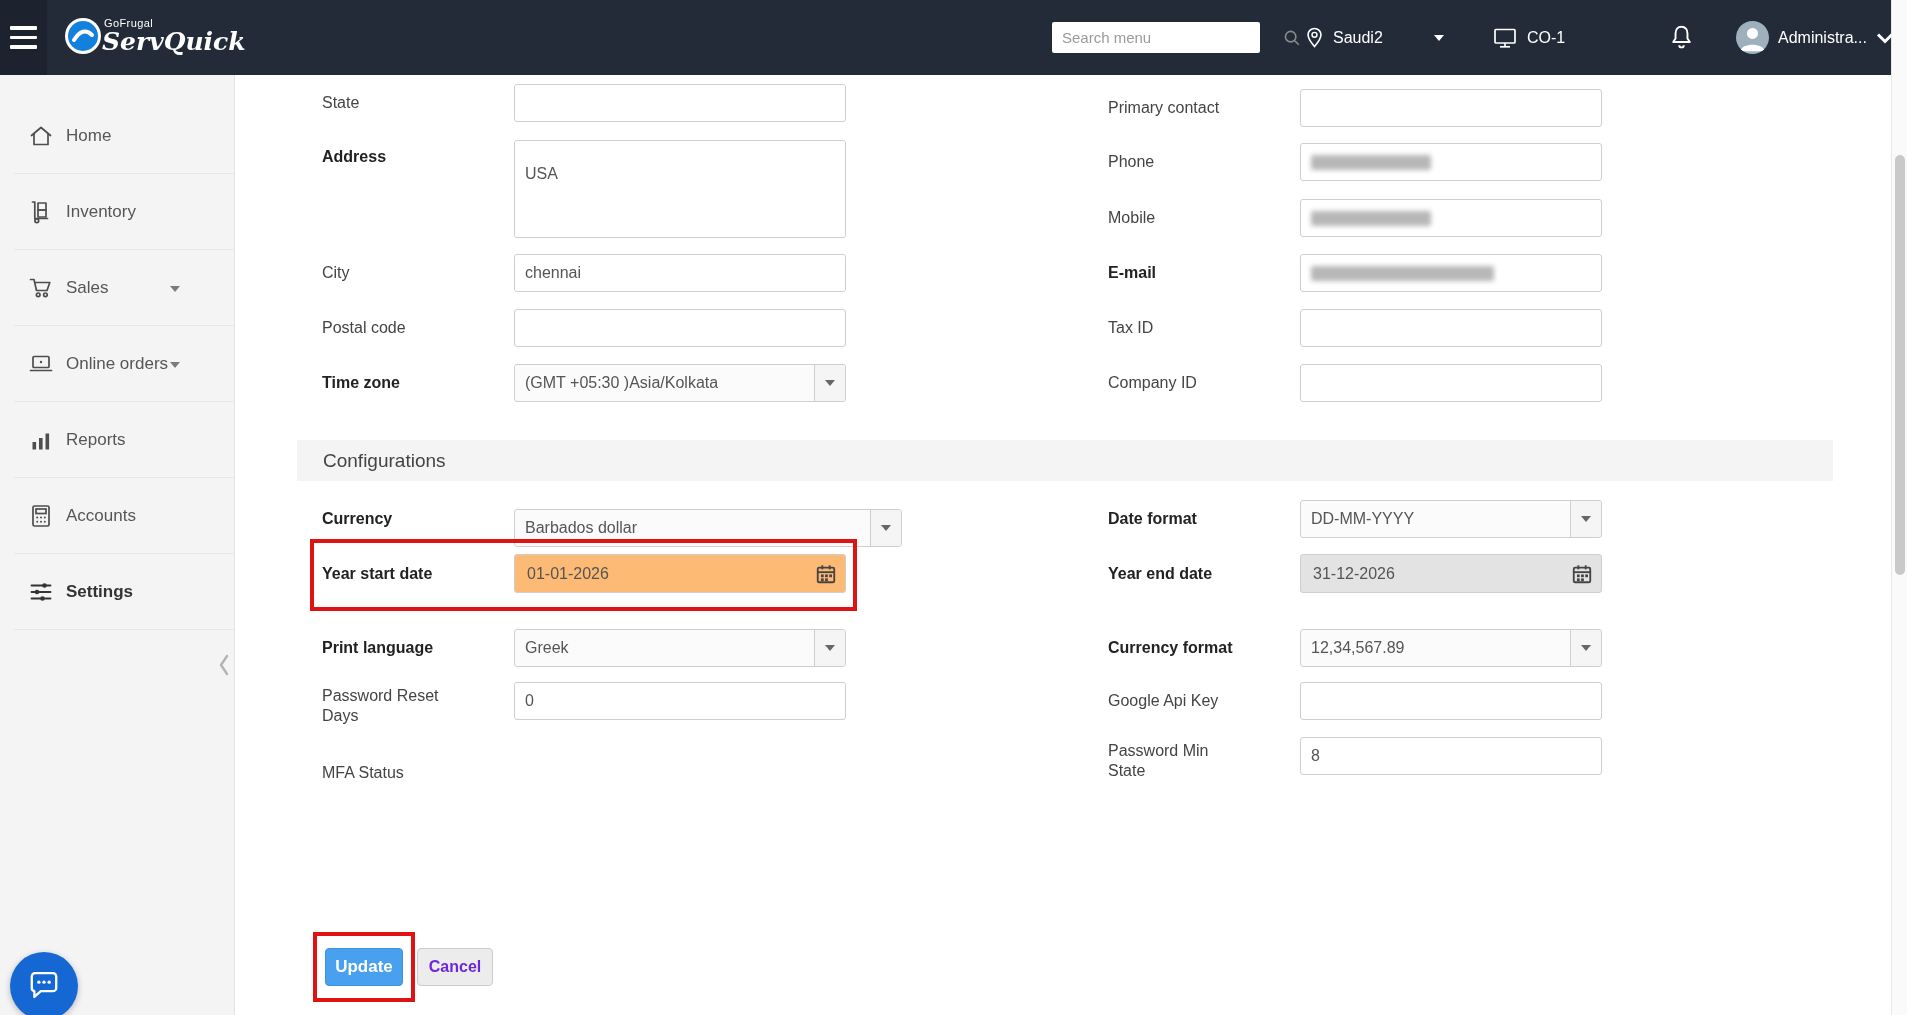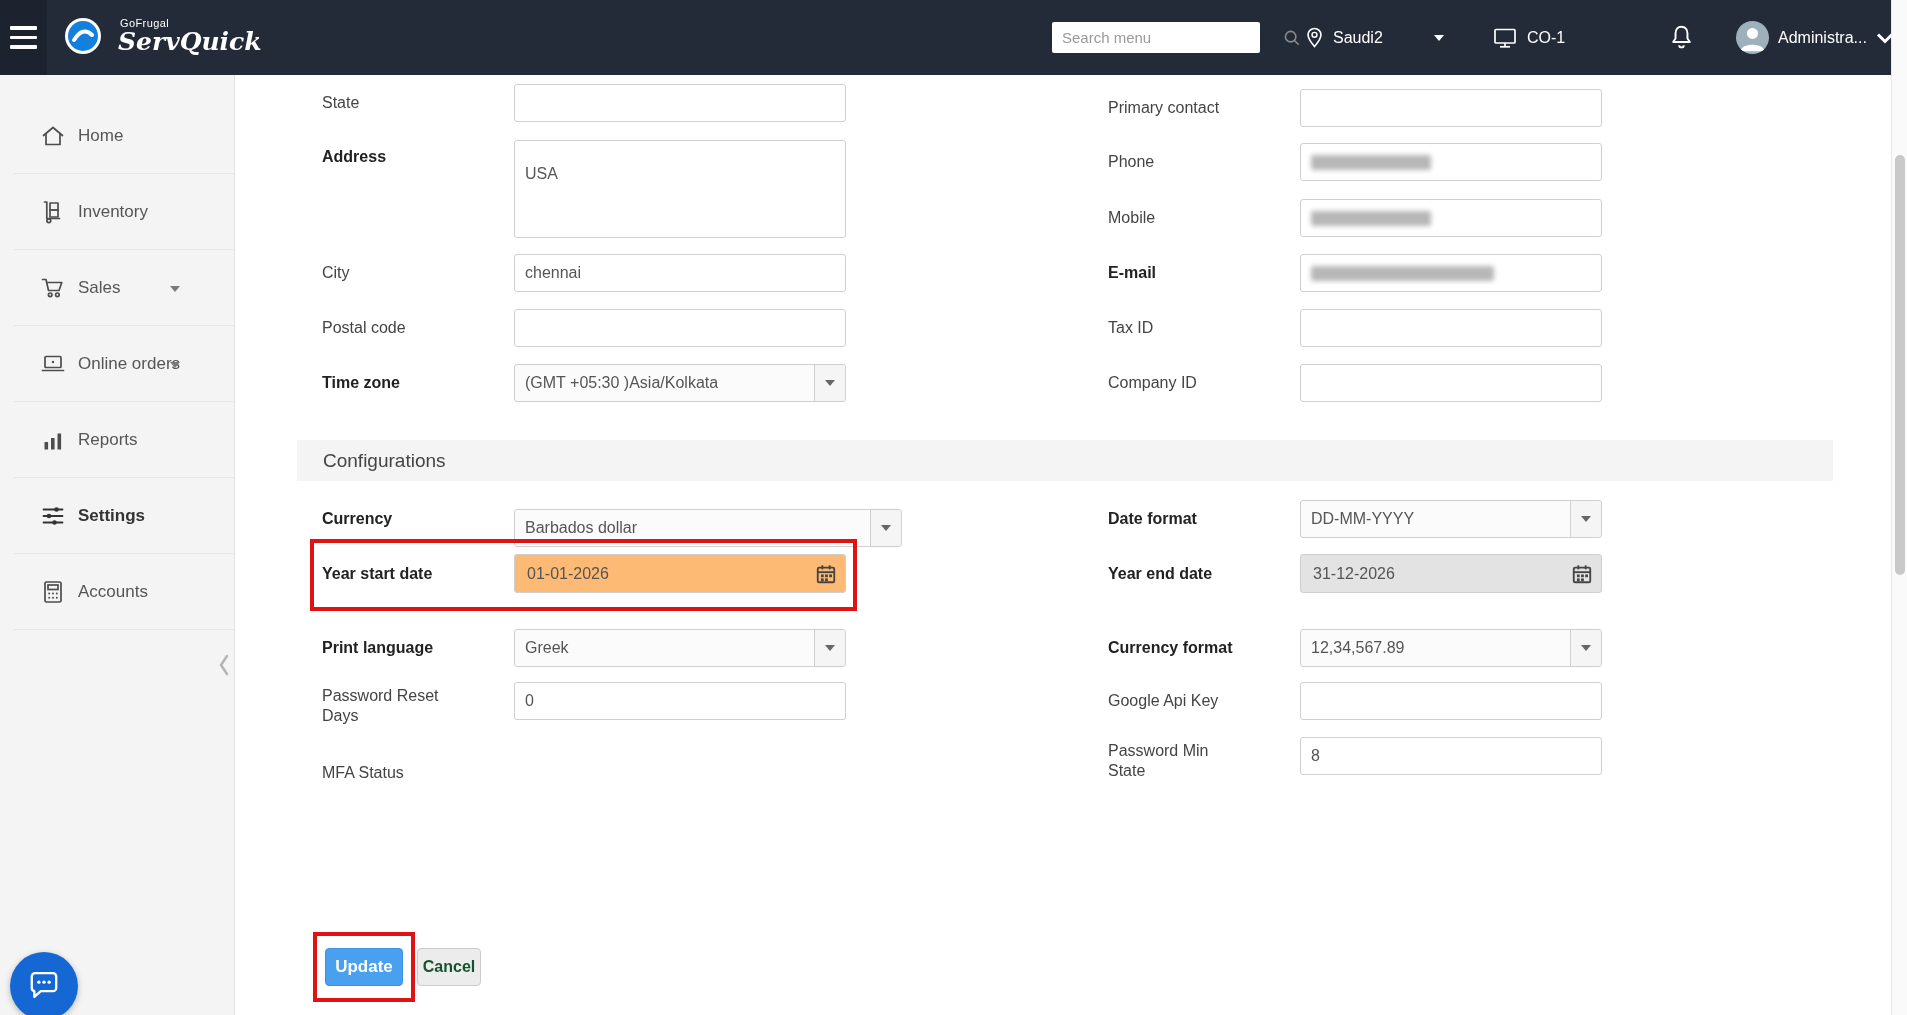--- a/index.html
+++ b/index.html
@@ -3,39 +3,39 @@
 <meta charset="utf-8">
 <style>
   * { margin:0; padding:0; box-sizing:border-box; }
   html,body { width:1907px; height:1015px; overflow:hidden; }
   body { font-family:"Liberation Sans", sans-serif; background:#fff; position:relative; }
 
   
   .topbar { position:absolute; left:0; top:0; width:1891px; height:75px; background:#232b39; z-index:20; }
   .menu-block { position:absolute; left:0; top:0; width:47px; height:75px; background:#1c232e; display:flex; flex-direction:column; justify-content:center; align-items:center; gap:6px; cursor:pointer; }
   .menu-block span { display:block; width:27px; height:3.4px; background:#fff; border-radius:1px; }
-  .logo { position:absolute; left:64px; top:17px; display:flex; align-items:center; gap:16px; }
+  .logo { position:absolute; left:64px; top:17px; display:flex; align-items:center; gap:0; }
   .logo-text .brand-small { font-size:11px; color:#fff; letter-spacing:.4px; margin-left:2px; }
   .logo-text .brand-big { font-family:"DejaVu Serif", serif; font-style:italic; font-weight:bold; font-size:25px; color:#fff; line-height:26px; }
   .search-wrap { position:absolute; left:1052px; top:22px; width:208px; height:31px; background:#fff; border-radius:2px; display:flex; align-items:center;gap:14px; }
   .search-input { flex:1; border:none; outline:none; background:transparent; padding:0 8px 0 10px; font-size:15px; color:#444; font-family:"Liberation Sans",sans-serif; }
   .search-input::placeholder { color:#9a9a9a; }
   .search-icon { margin-right:7px; flex:0 0 auto; }
   .loc-group { position:absolute; left:1305px; top:0; height:75px; display:flex; align-items:center; gap:9px; cursor:pointer; }
   .top-label { color:#fff; font-size:16px; }
   .tri-down { width:0; height:0; border-left:5px solid transparent; border-right:5px solid transparent; border-top:6px solid #fff; }
   .caret-loc { position:absolute; left:1434px; top:35px; cursor:pointer; }
   .term-group { position:absolute; left:1492px; top:0; height:75px; display:flex; align-items:center; gap:9px; cursor:pointer; }
   .bell-wrap { position:absolute; left:1668px; top:23px; cursor:pointer; }
   .user-group { position:absolute; left:1736px; top:0; height:75px; display:flex; align-items:center; gap:9px; cursor:pointer; }
   .avatar { width:33px; height:33px; border-radius:50%; background:#9fb0bd; overflow:hidden; display:flex; align-items:flex-end; justify-content:center; }
 
   
   .sidebar { position:absolute; left:0; top:75px; width:235px; height:940px; background:#f4f4f4; border-right:1px solid #e3e3e3; padding-top:23px; z-index:10; }
-  .side-item { position:relative; height:76px; display:flex; align-items:center; padding-left:40px; cursor:pointer; }
+  .side-item { position:relative; height:76px; display:flex; align-items:center; padding-left:28px; cursor:pointer; }
   .side-item::after { content:""; position:absolute; left:14px; right:0; bottom:0; height:1px; background:#e7e7e7; }
   .sicon { width:26px; height:26px; margin-right:12px; flex:0 0 auto; }
   .slabel { font-size:17px; color:#565656; }
   .side-item.active .slabel { font-weight:bold; color:#333; }
   .side-chev { position:absolute; left:170px; top:36px; width:0; height:0; border-left:5px solid transparent; border-right:5px solid transparent; border-top:6px solid #7b7b7b; }
   .collapse-handle { position:absolute; left:218px; top:578px; cursor:pointer; }
 
   
   .content { position:absolute; left:235px; top:75px; width:1656px; height:940px; background:#fff; }
   .flabel { position:absolute; height:38px; display:flex; align-items:center; font-size:16px; color:#444; width:180px; }
@@ -76,21 +76,21 @@
   #lb-mfa{left:87px;top:679px} #in-mfa{left:279px;top:679px;width:332px}
   #lb-dateformat{left:873px;top:425px} #in-dateformat{left:1065px;top:425px;width:302px}
   #lb-yearend{left:873px;top:480px} #in-yearend{left:1065px;top:479px;width:302px}
   #lb-currencyformat{left:873px;top:554px} #in-currencyformat{left:1065px;top:554px;width:302px}
   #lb-googleapi{left:873px;top:607px} #in-googleapi{left:1065px;top:607px;width:302px}
   #lb-pwdminlen{left:873px;top:666px} #in-pwdminlen{left:1065px;top:662px;width:302px}
 
   
   .btn { position:absolute; height:38px; border-radius:4px; font-family:"Liberation Sans",sans-serif; font-weight:bold; cursor:pointer; }
   #btn-update { left:90px; top:873px; width:78px; background:#49a0ef; border:1px solid #3c93e4; color:#fff; font-size:17px; }
-  #btn-cancel { left:182px; top:873px; width:64px; background:#ececec; border:1px solid #cccccc; color:#14532d; font-size:16px; }
+  #btn-cancel { left:182px; top:873px; width:76px; background:#ececec; border:1px solid #cccccc; color:#6d28d9; font-size:16px; }
 
   
   .annot { position:absolute; border:4px solid #de1414; pointer-events:none; z-index:30; background:transparent; }
   #annot-yearstart { left:75px; top:464px; width:547px; height:72px; }
   #annot-update { left:78px; top:857px; width:102px; height:70px; }
 
   
   .chat-fab { position:absolute; left:10px; top:952px; width:68px; height:68px; border-radius:50%; background:#1568d3; display:flex; align-items:center; justify-content:center; z-index:40; cursor:pointer; box-shadow:0 2px 6px rgba(0,0,0,.25); }
 
   
@@ -211,48 +211,48 @@
   </div>
   <div class="side-item">
     <span class="sicon">
       <svg width="26" height="26" viewBox="0 0 26 26">
         <rect x="4.5" y="15" width="3.6" height="7.5" fill="#4d4d4d"></rect>
           <rect x="11" y="11" width="3.6" height="11.5" fill="#4d4d4d"></rect>
           <rect x="17.5" y="6.5" width="3.6" height="16" fill="#4d4d4d"></rect>
       </svg>
     </span>
     <span class="slabel">Reports</span>
-  </div>
-  <div class="side-item active">
-    <span class="sicon">
-      <svg width="26" height="26" viewBox="0 0 26 26" fill="none" stroke="#333" stroke-width="1.8" stroke-linecap="round">
-        <line x1="3.5" y1="6.5" x2="22.5" y2="6.5"></line>
-          <circle cx="16.5" cy="6.5" r="2.3" fill="#333" stroke="none"></circle>
-        <line x1="3.5" y1="13" x2="22.5" y2="13"></line>
-          <circle cx="9" cy="13" r="2.3" fill="#333" stroke="none"></circle>
-        <line x1="3.5" y1="19.5" x2="22.5" y2="19.5"></line>
-          <circle cx="14.5" cy="19.5" r="2.3" fill="#333" stroke="none"></circle>
-      </svg>
-    </span>
-    <span class="slabel">Settings</span>
   </div>
   <div class="side-item">
     <span class="sicon">
       <svg width="26" height="26" viewBox="0 0 26 26" fill="none" stroke="#4d4d4d" stroke-width="1.7">
         <rect x="5" y="3" width="16" height="20" rx="1.5"></rect>
           <rect x="8" y="6" width="10" height="4.5"></rect>
         <circle cx="9.2" cy="14.5" r="1" fill="#4d4d4d" stroke="none"></circle>
           <circle cx="13" cy="14.5" r="1" fill="#4d4d4d" stroke="none"></circle>
           <circle cx="16.8" cy="14.5" r="1" fill="#4d4d4d" stroke="none"></circle>
         <circle cx="9.2" cy="18.7" r="1" fill="#4d4d4d" stroke="none"></circle>
           <circle cx="13" cy="18.7" r="1" fill="#4d4d4d" stroke="none"></circle>
           <circle cx="16.8" cy="18.7" r="1" fill="#4d4d4d" stroke="none"></circle>
       </svg>
     </span>
     <span class="slabel">Accounts</span>
+  </div>
+  <div class="side-item active">
+    <span class="sicon">
+      <svg width="26" height="26" viewBox="0 0 26 26" fill="none" stroke="#333" stroke-width="1.8" stroke-linecap="round">
+        <line x1="3.5" y1="6.5" x2="22.5" y2="6.5"></line>
+          <circle cx="16.5" cy="6.5" r="2.3" fill="#333" stroke="none"></circle>
+        <line x1="3.5" y1="13" x2="22.5" y2="13"></line>
+          <circle cx="9" cy="13" r="2.3" fill="#333" stroke="none"></circle>
+        <line x1="3.5" y1="19.5" x2="22.5" y2="19.5"></line>
+          <circle cx="14.5" cy="19.5" r="2.3" fill="#333" stroke="none"></circle>
+      </svg>
+    </span>
+    <span class="slabel">Settings</span>
   </div>
   <span class="collapse-handle">
     <svg width="12" height="24" viewBox="0 0 12 24">
         <polyline points="9,3 3,12 9,21" fill="none" stroke="#b3b3b3" stroke-width="2.4" stroke-linecap="round"></polyline>
       </svg>
   </span>
 </aside>
 
 <main class="content">
 

